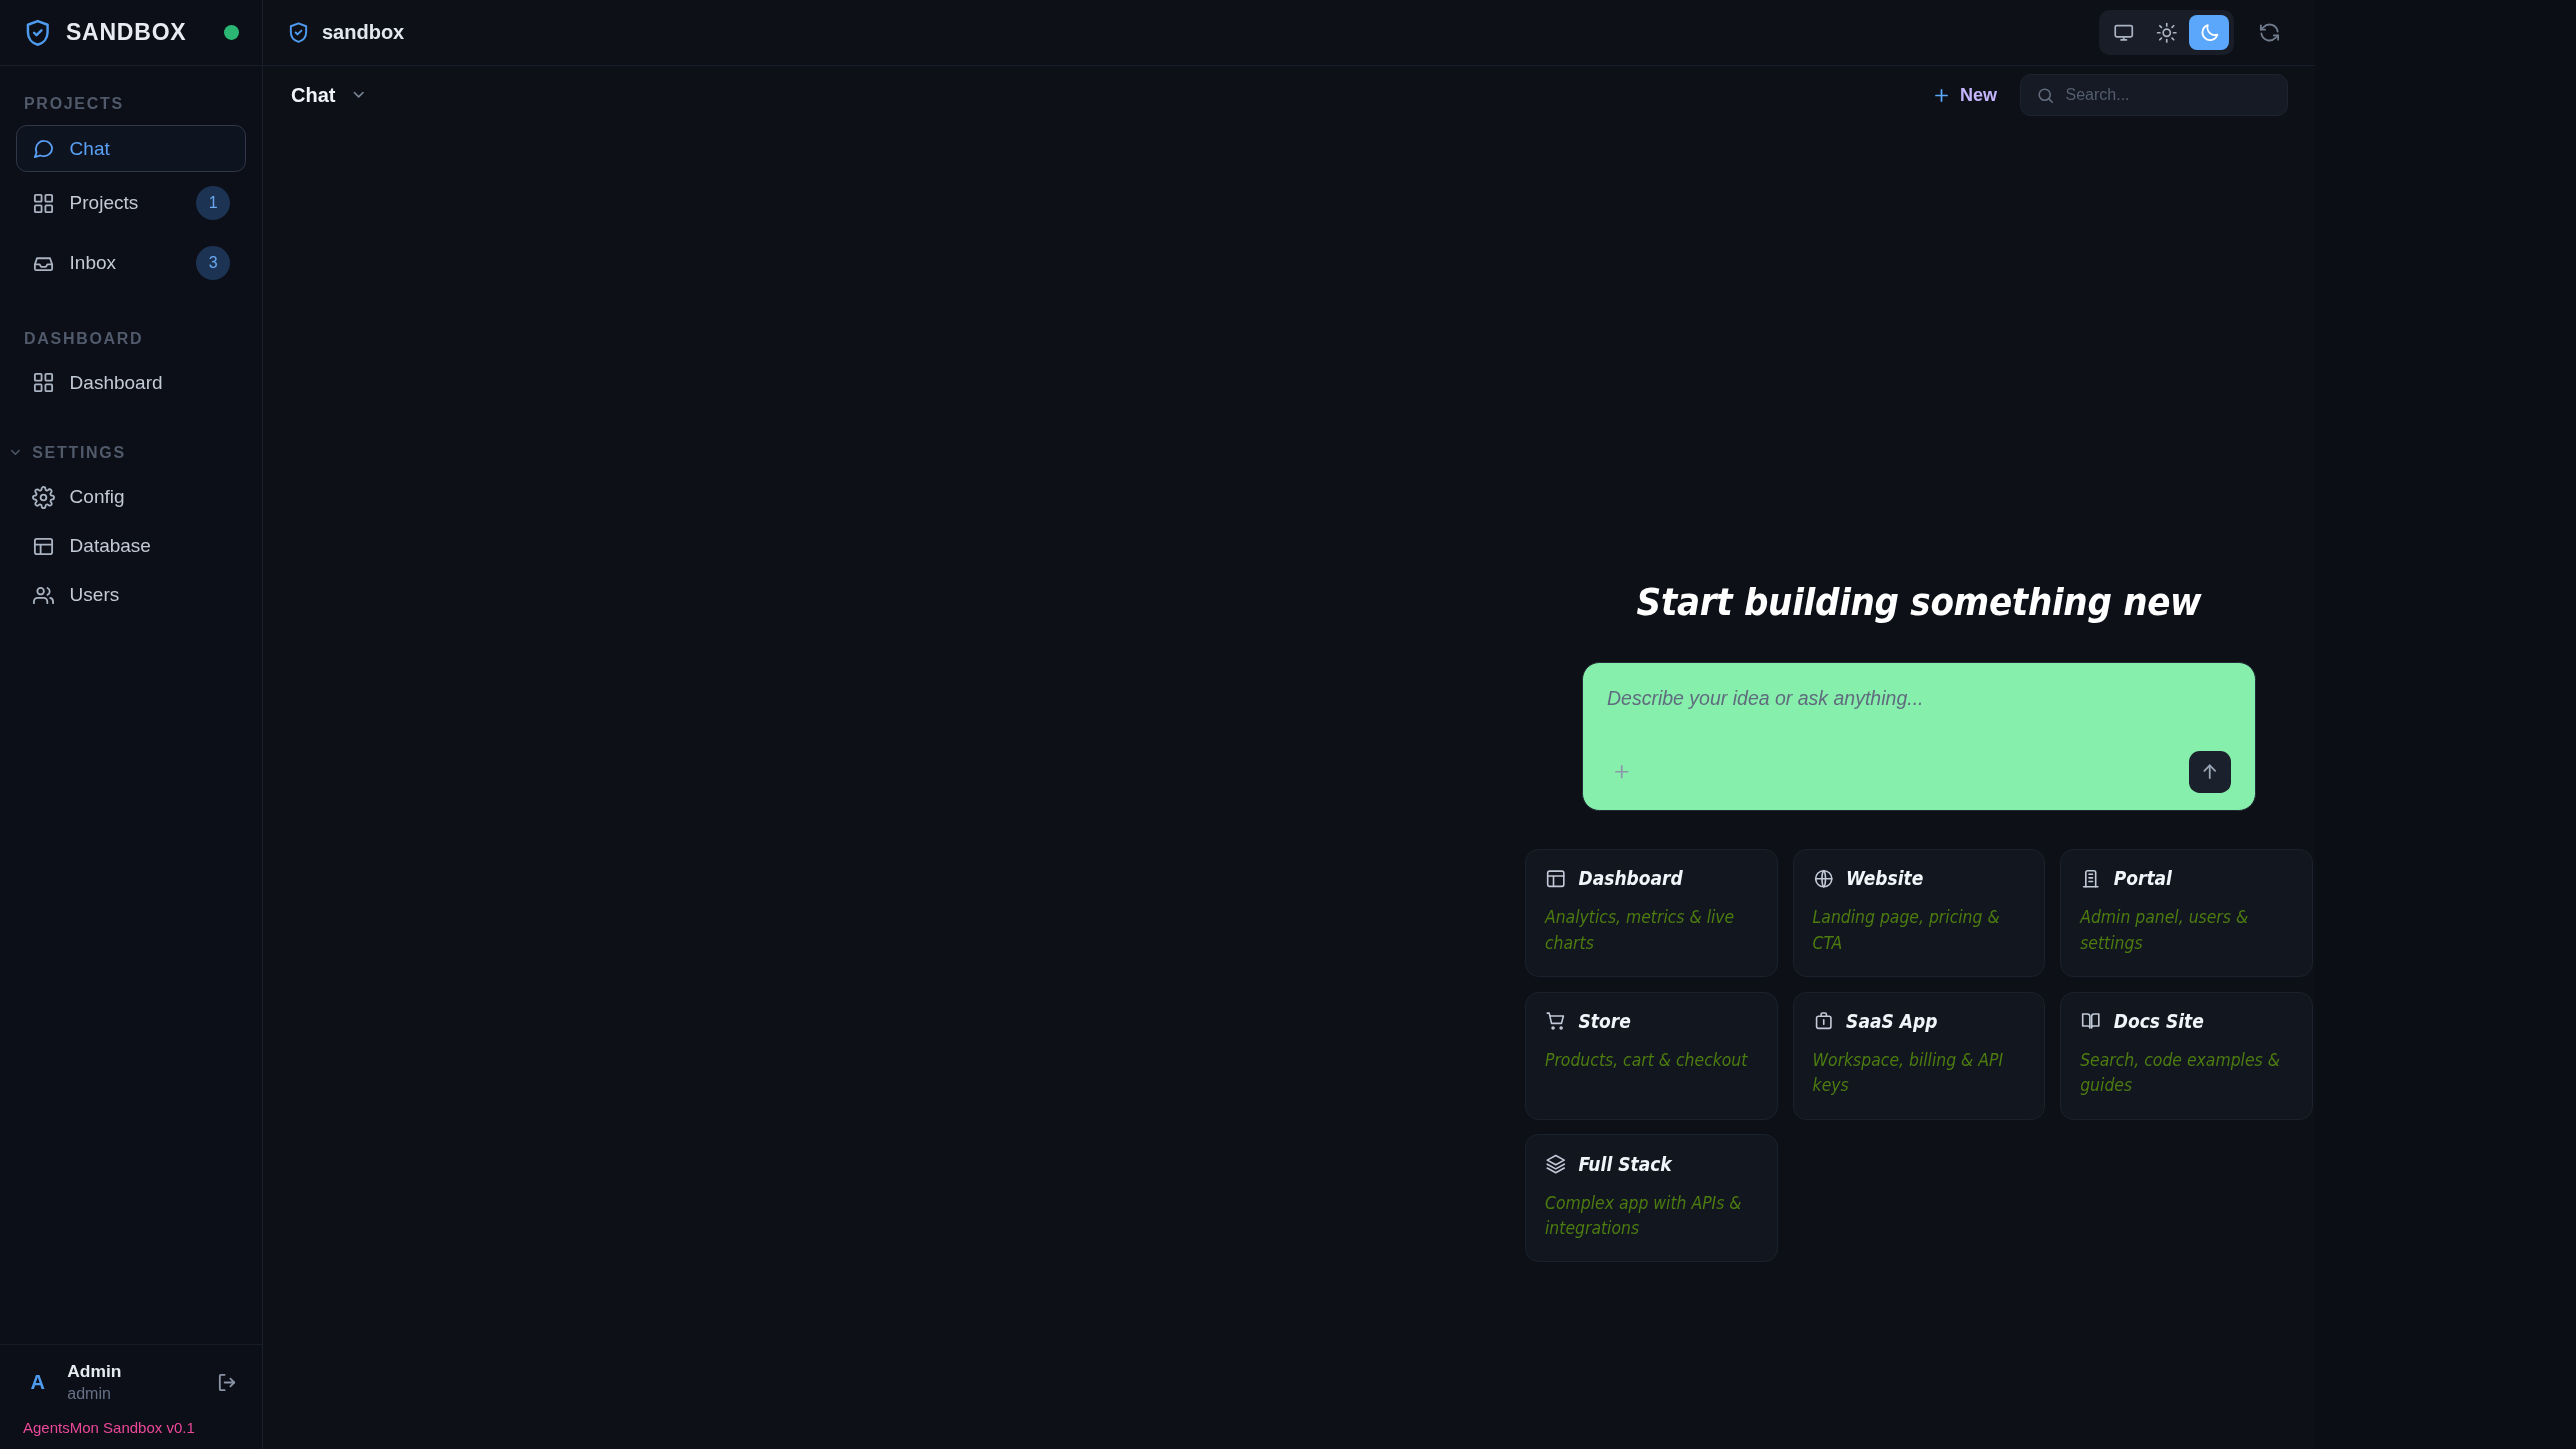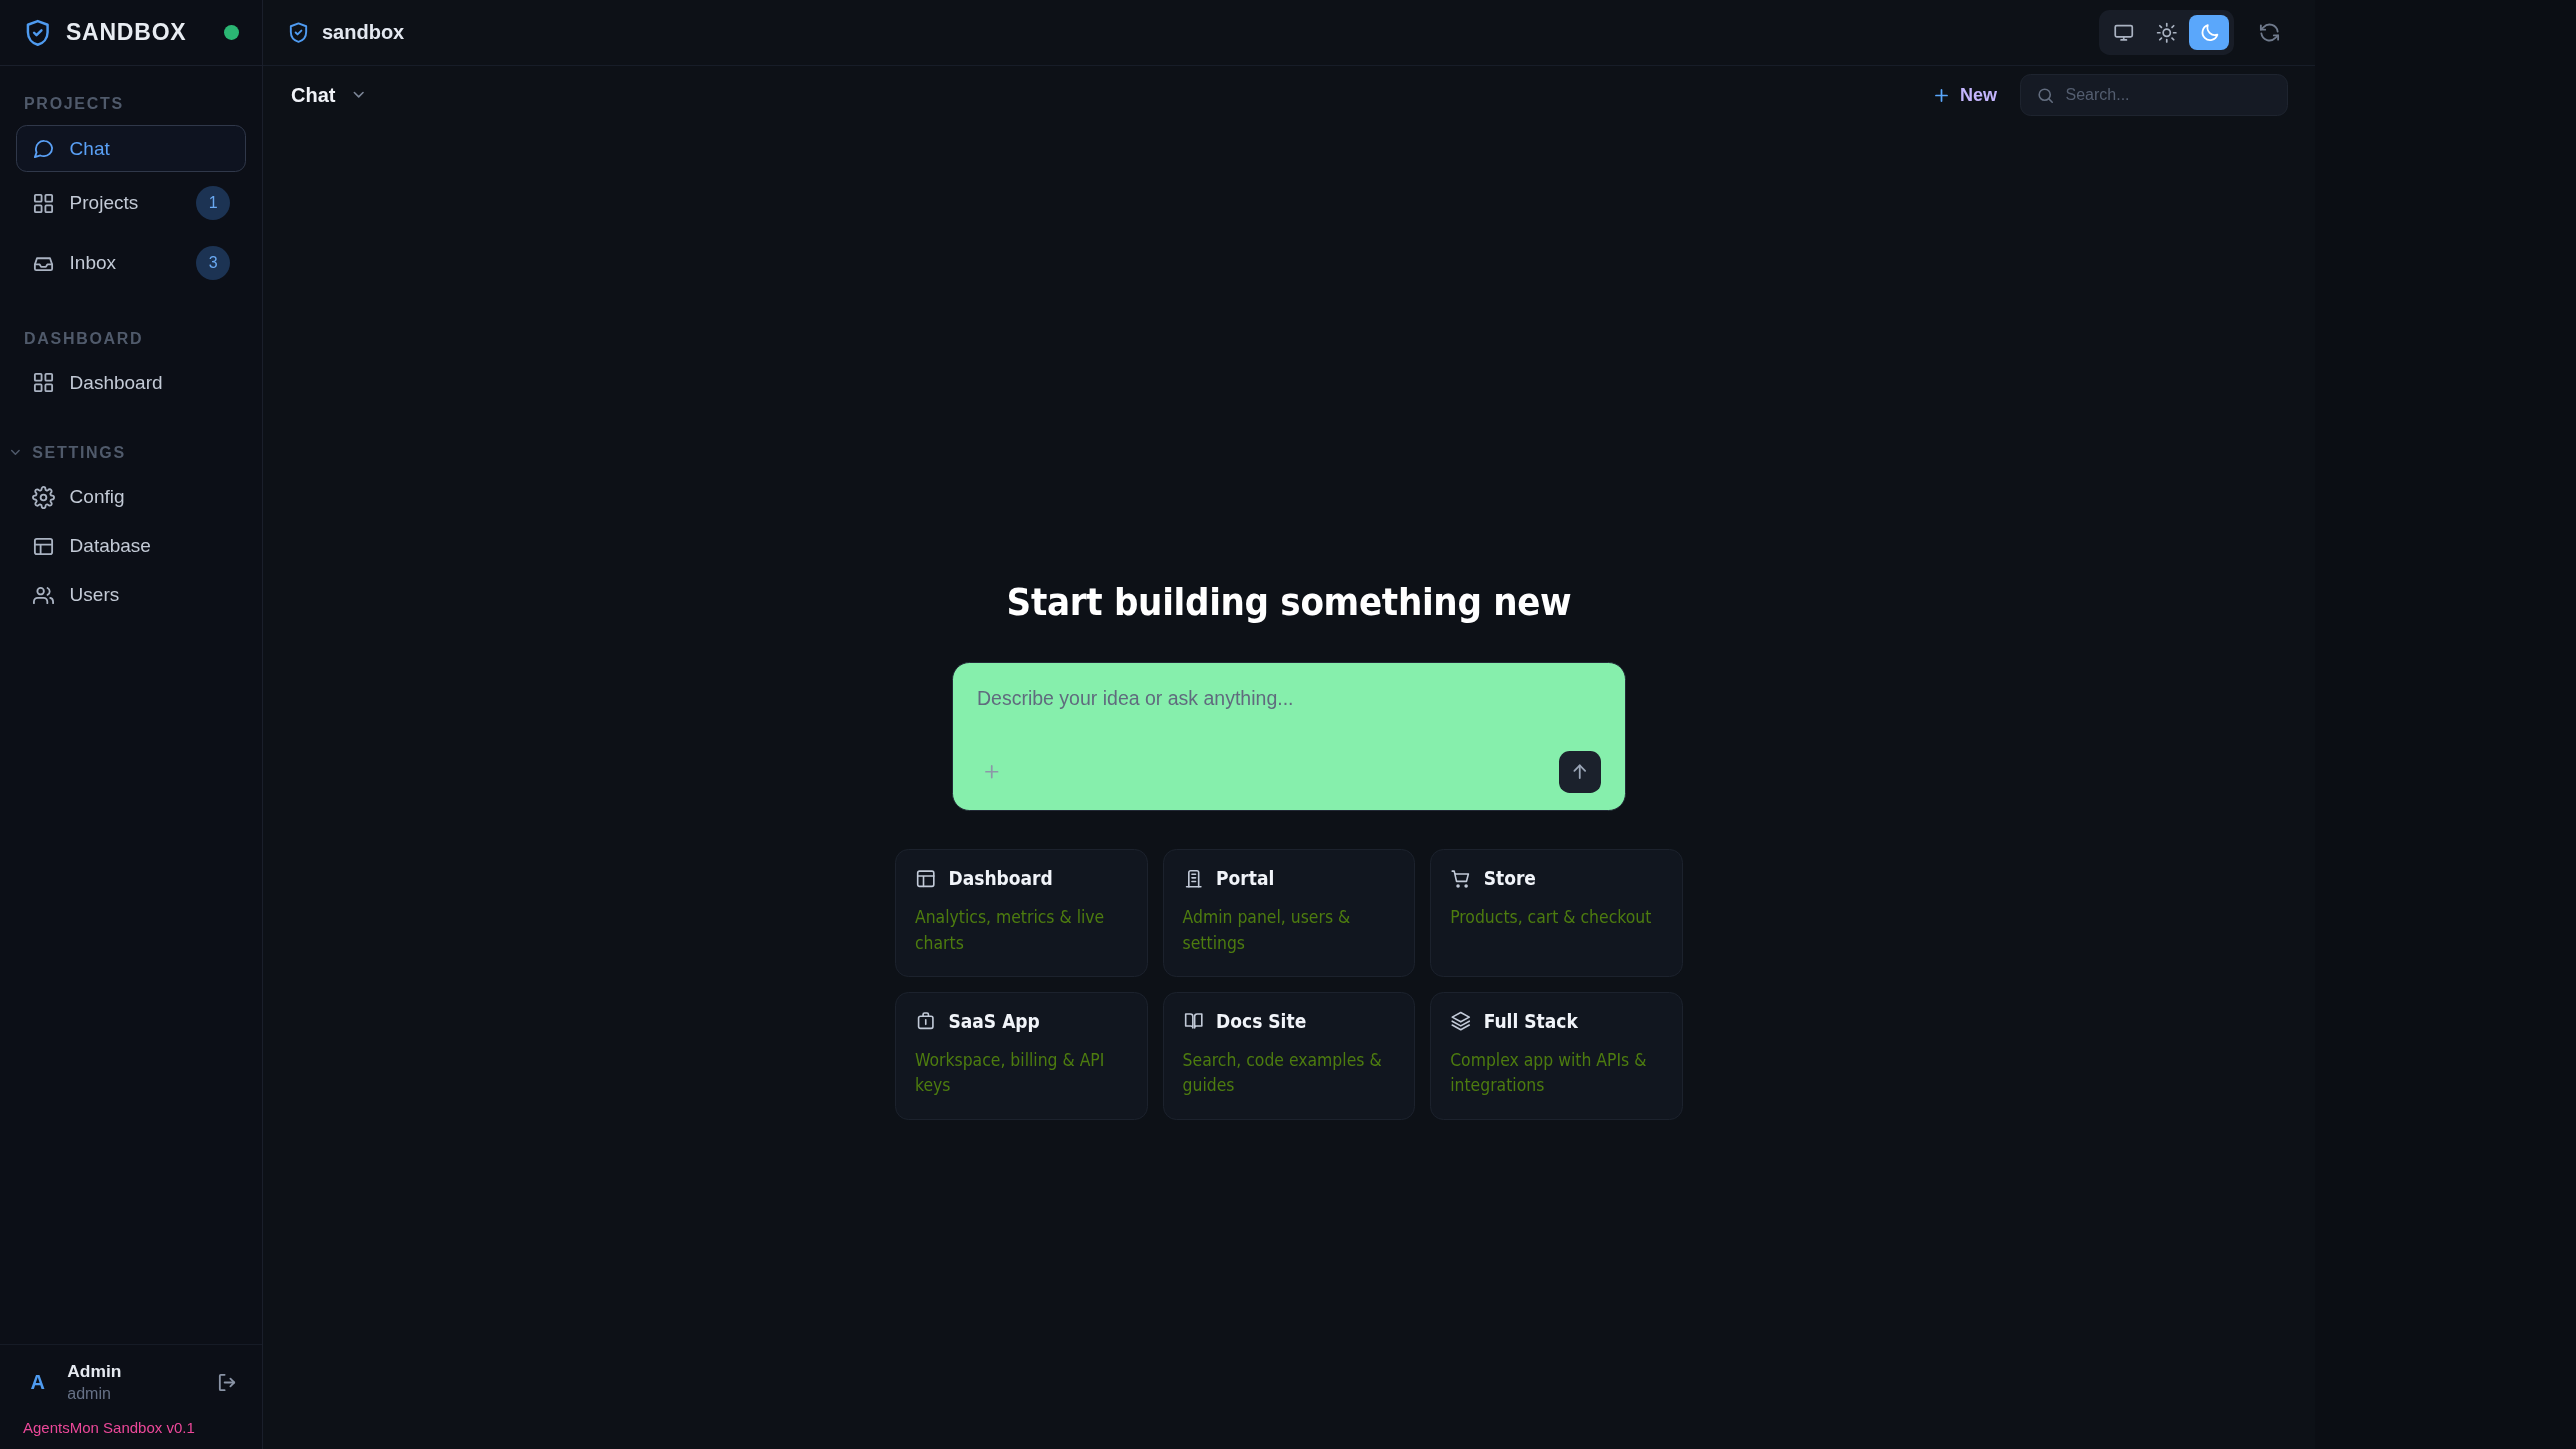--- a/index.html
+++ b/index.html
@@ -250,22 +250,23 @@
     font-size: 16px;
     font-family: "Liberation Sans", sans-serif;
   }
   .search-input::placeholder { color: #4c5costs; color: #545e70; }
 
   
   .content {
     flex: 1 1 auto;
     display: flex;
     flex-direction: column;
-    align-items: center;
+    align-items: flex-end;
     min-height: 0;
+    font-style: italic;
   }
 
   .hero {
     width: 792px;
     margin-top: 456px;
   }
 
   .hero-title {
     font-family: "DejaVu Sans Condensed", "Liberation Sans Narrow", "Liberation Sans", sans-serif;
     font-size: 38px;
@@ -610,20 +611,33 @@
                 <svg class="card-icon" viewBox="0 0 24 24" fill="none" stroke="#c2cad8" stroke-width="1.8" stroke-linecap="round" stroke-linejoin="round">
                   <rect x="3" y="3.5" width="18" height="17" rx="2"></rect>
                   <path d="M3 9h18M9.5 9v11.5"></path>
                 </svg>
               </span>
               <span class="card-title">Dashboard</span>
             </div>
             <div class="card-desc">Analytics, metrics &amp; live charts</div>
           </div>
 
+          <div class="card">
+            <div class="card-head">
+              <span>
+                <svg class="card-icon" viewBox="0 0 24 24" fill="none" stroke="#c2cad8" stroke-width="1.8" stroke-linecap="round" stroke-linejoin="round">
+                  <circle cx="12" cy="12" r="9"></circle>
+                  <path d="M3 12h18"></path>
+                  <path d="M12 3c2.6 2.6 2.6 15.4 0 18-2.6-2.6-2.6-15.4 0-18z"></path>
+                </svg>
+              </span>
+              <span class="card-title">Website</span>
+            </div>
+            <div class="card-desc">Landing page, pricing &amp; CTA</div>
+          </div>
 
           <div class="card">
             <div class="card-head">
               <span>
                 <svg class="card-icon" viewBox="0 0 24 24" fill="none" stroke="#c2cad8" stroke-width="1.8" stroke-linecap="round" stroke-linejoin="round">
                   <path d="M6.5 21V5a2 2 0 0 1 2-2h7a2 2 0 0 1 2 2v16"></path>
                   <path d="M4 21h16"></path>
                   <path d="M10 7h4M10 11h4M10 15h4"></path>
                 </svg>
               </span>

